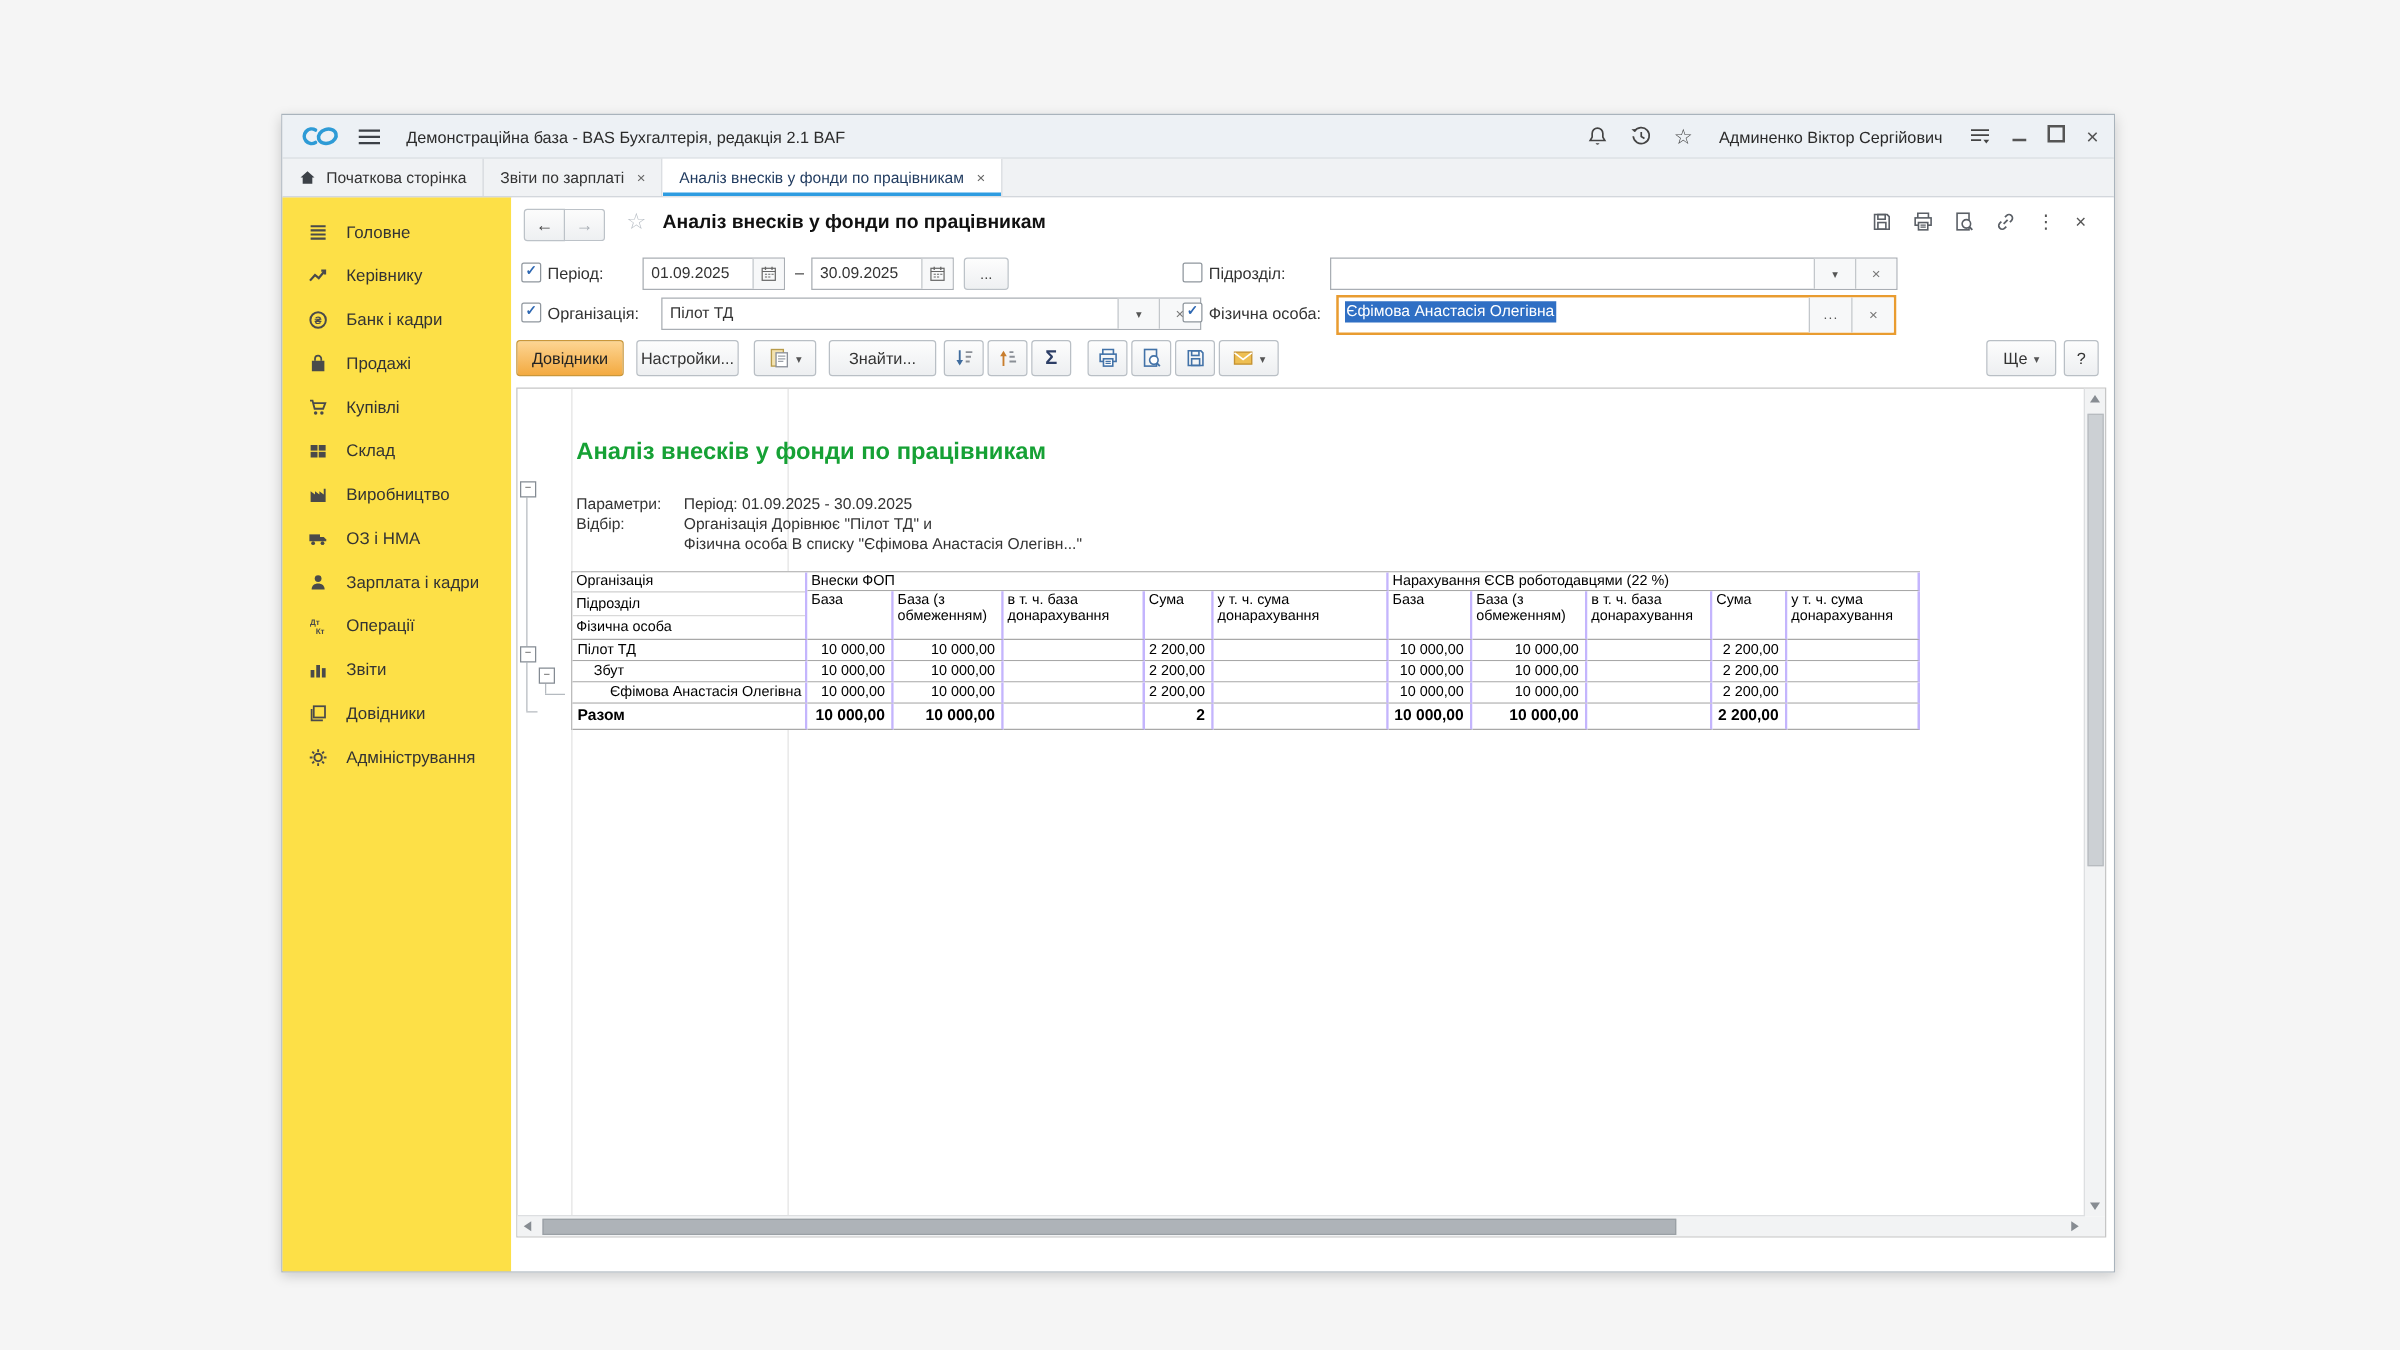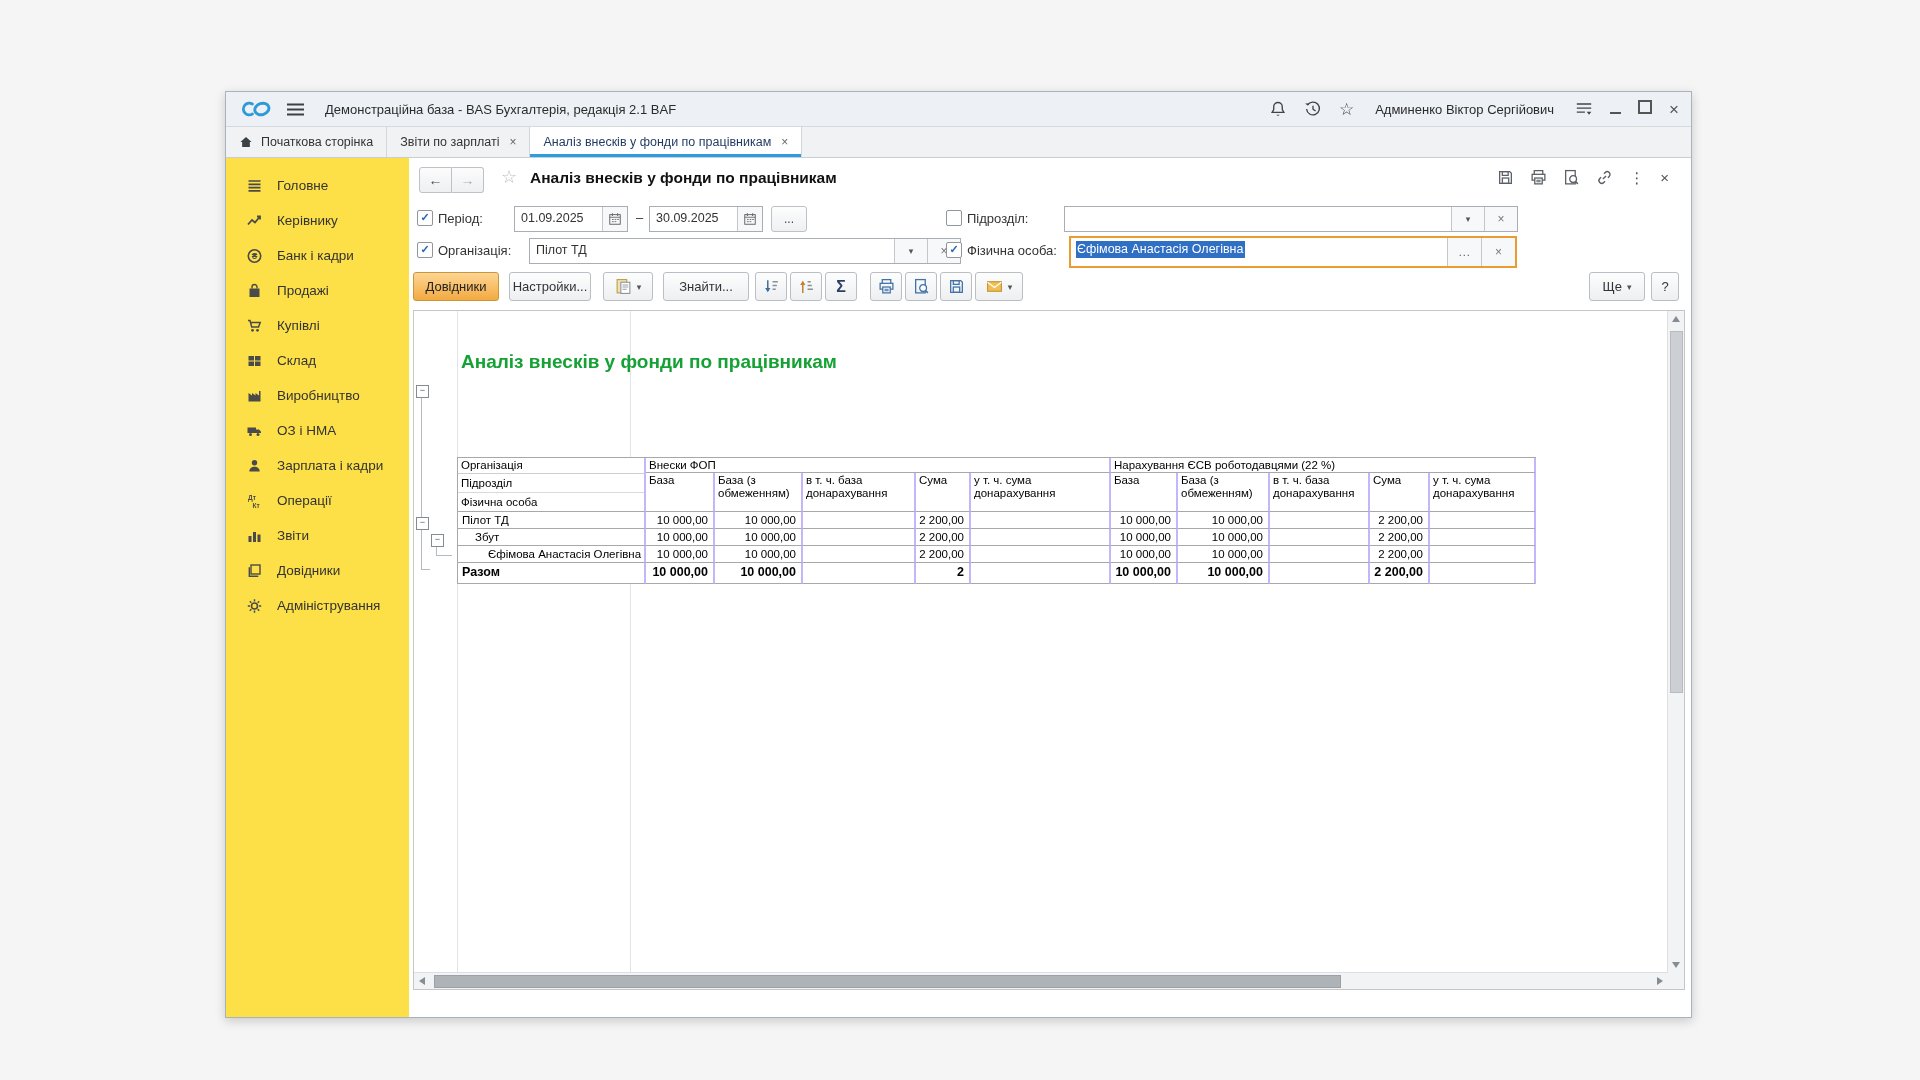--- a/index.html
+++ b/index.html
@@ -464,20 +464,25 @@
 
           <span class="expander" style="left:2px;top:74px">−</span>
           <div class="tree" style="left:7px;top:86px;width:1px;height:172px"></div>
           <div class="tree" style="left:7px;top:258px;width:9px;height:1px"></div>
           <span class="expander" style="left:2px;top:206px">−</span>
           <span class="expander" style="left:17px;top:223px">−</span>
           <div class="tree" style="left:22px;top:235px;width:1px;height:9px"></div>
           <div class="tree" style="left:22px;top:244px;width:16px;height:1px"></div>
 
           <div class="rtitle">Аналіз внесків у фонди по працівникам</div>
+          <div class="rparams">
+            <div><span class="lbl">Параметри:</span><span>Період: 01.09.2025 - 30.09.2025</span></div>
+            <div><span class="lbl">Відбір:</span><span>Організація Дорівнює "Пілот ТД" и</span></div>
+            <div><span class="lbl"></span><span>Фізична особа В списку "Єфімова Анастасія Олегівн..."</span></div>
+          </div>
 
           <div class="rtable" id="report-table">
               <div class="trow">
                 <div class="tcell th-a" style="width: 188px;">
                   <div class="rh-line">Організація</div>
                   <div class="rh-line">Підрозділ</div>
                   <div class="rh-line">Фізична особа</div>
                 </div>
                 <div>
                   <div class="trow">

